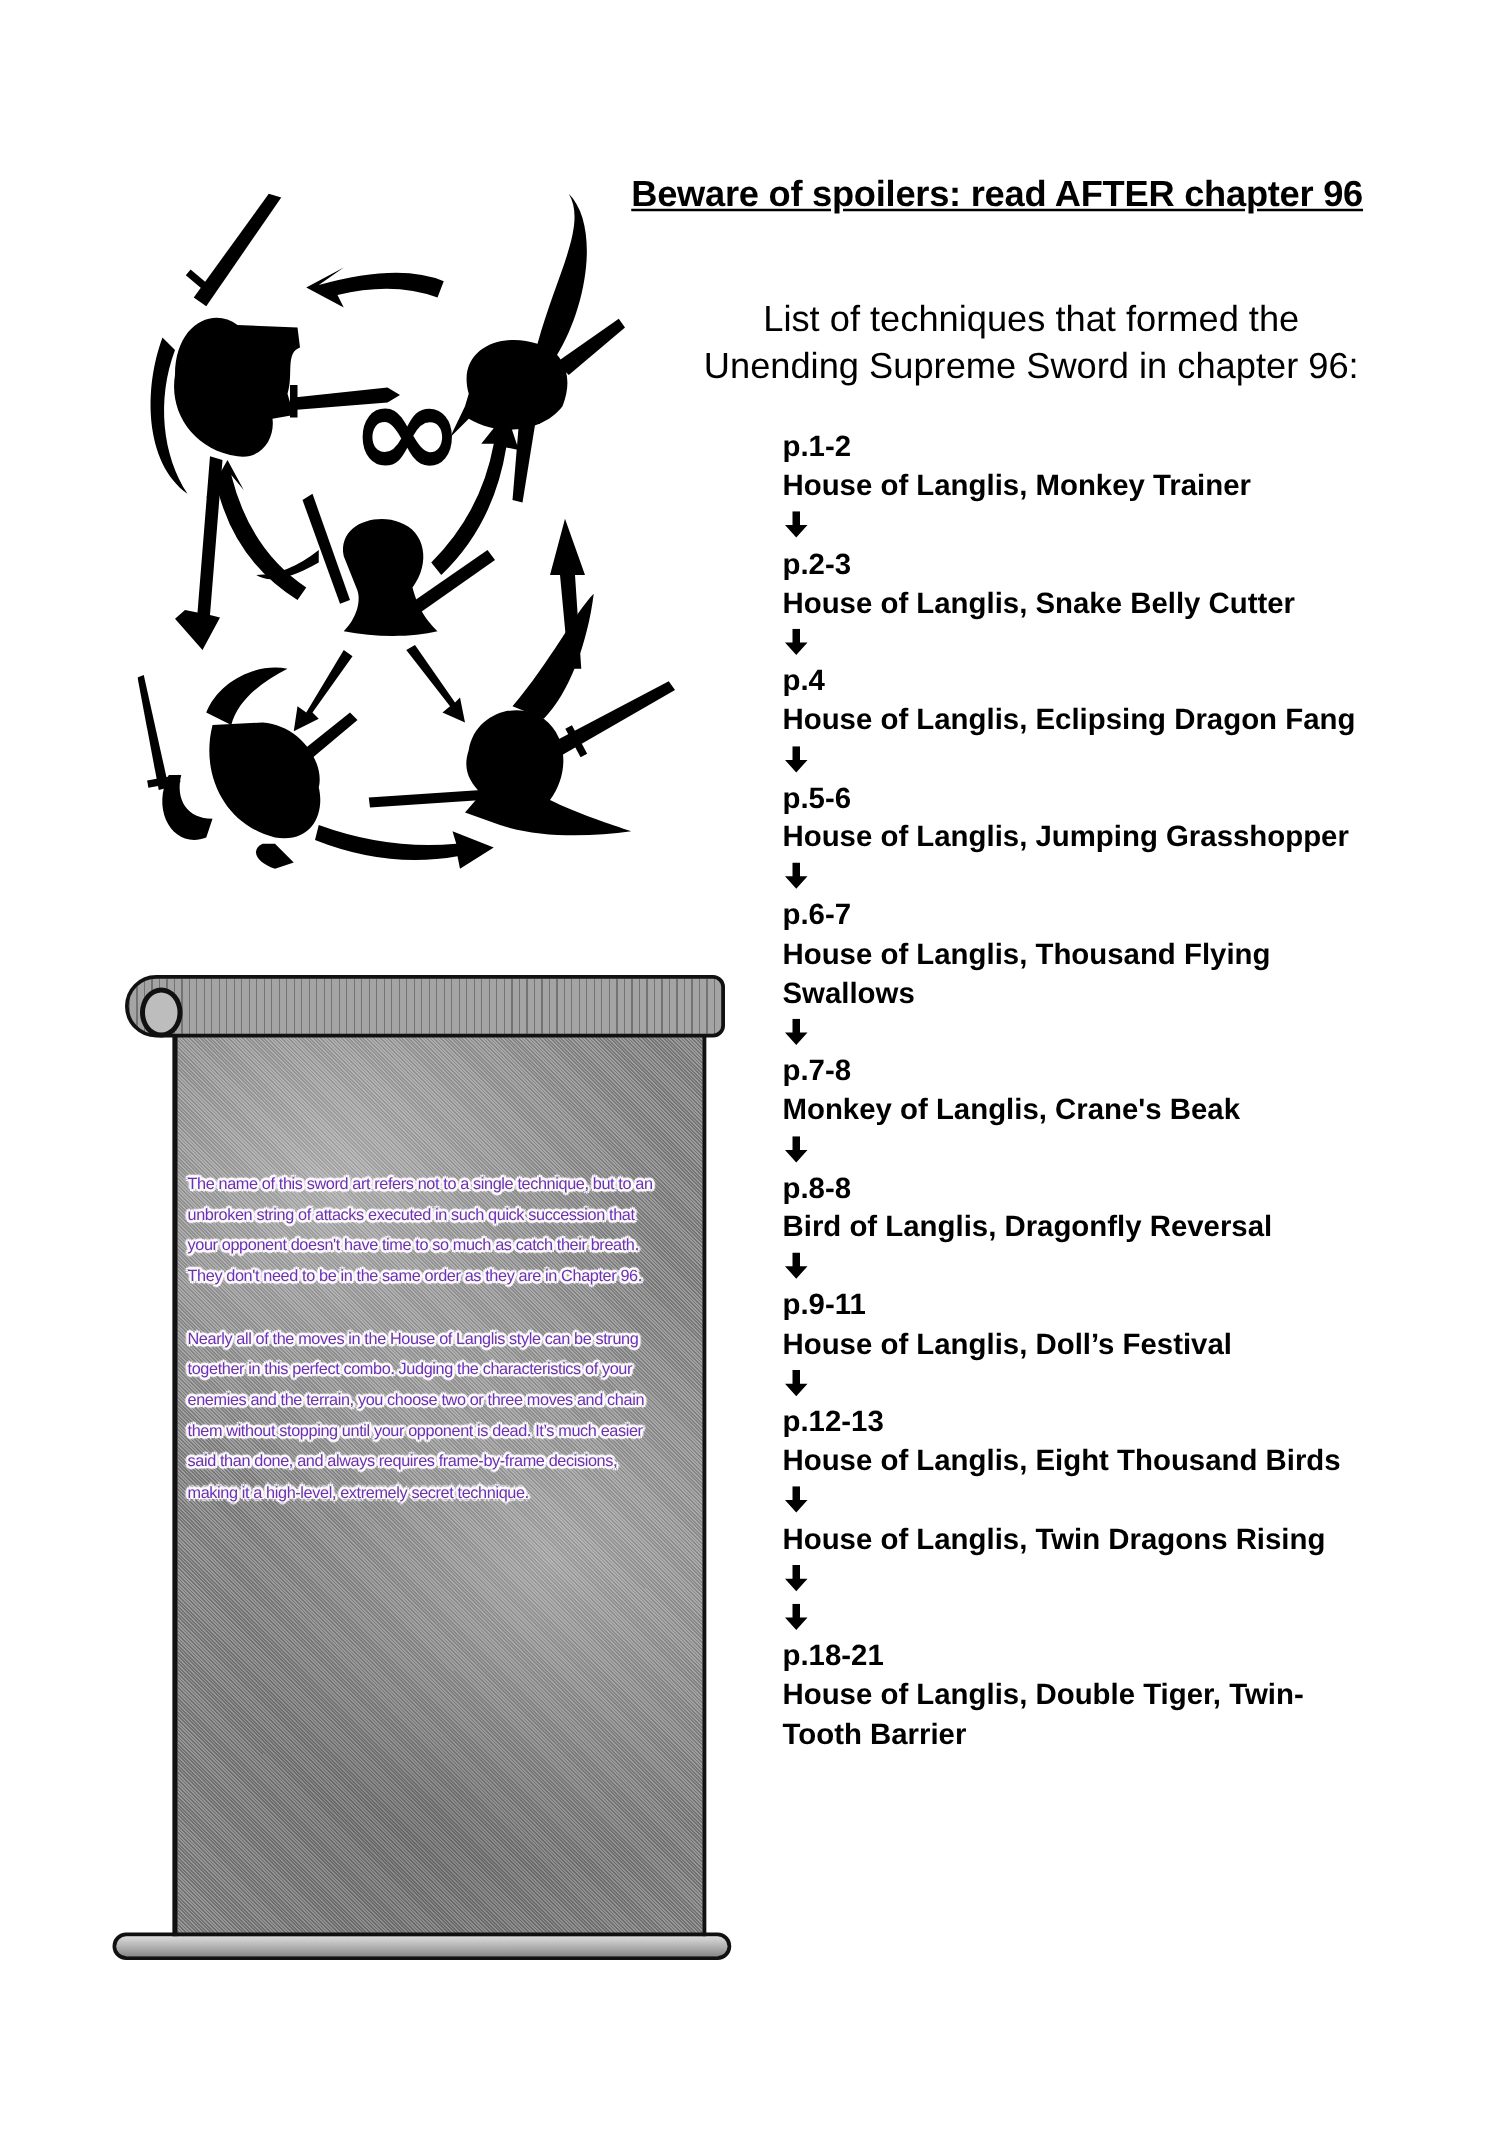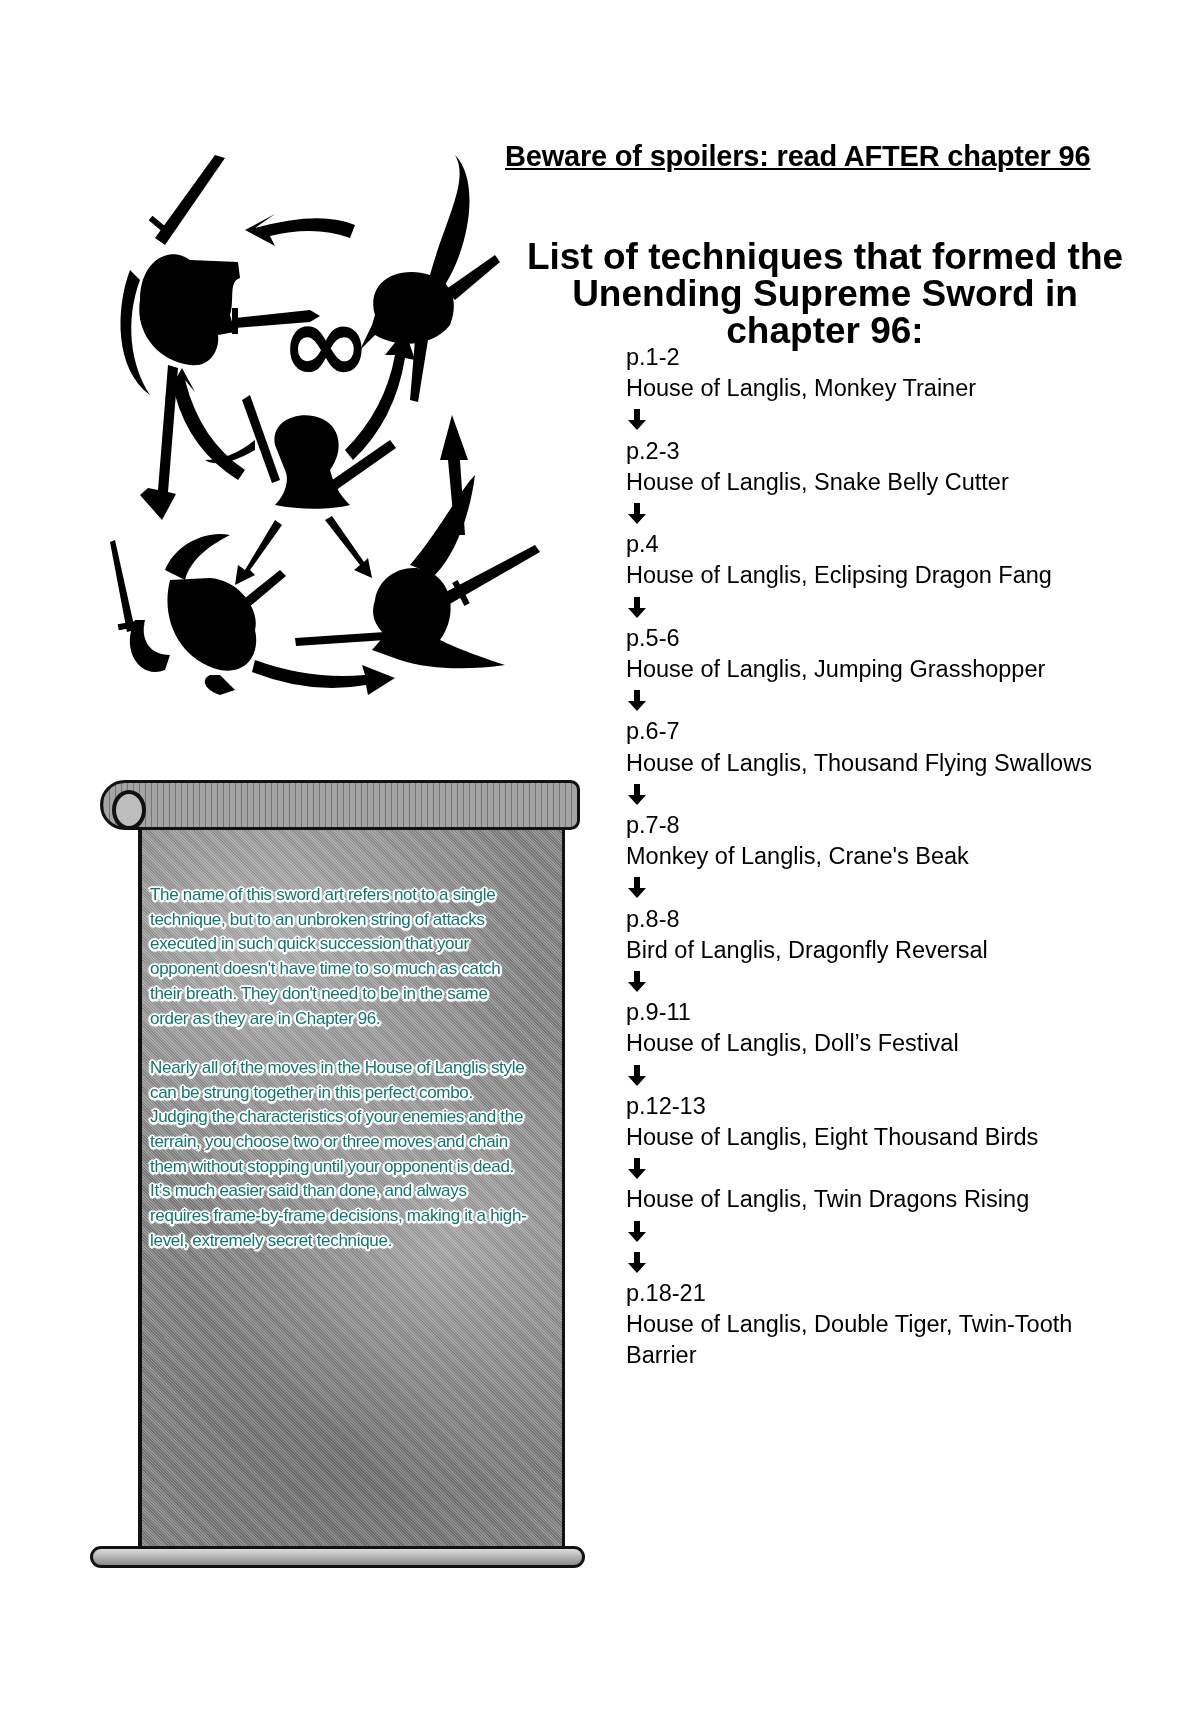--- a/index.html
+++ b/index.html
@@ -12,25 +12,25 @@
       color: #000;
     }
     .spoiler {
       position: absolute; left: 505px; top: 140px;
       font-size: 29px; font-weight: bold; letter-spacing: -0.2px;
       white-space: nowrap;
       text-decoration: underline;
     }
     .list-title {
       position: absolute; left: 520px; top: 238px; width: 610px;
-      text-align: center; font-size: 37px; font-weight: bold; line-height: 37px;
+      text-align: center; font-size: 29px; font-weight: normal; line-height: 37px;
     }
     .tech-list {
       position: absolute; left: 626px; top: 342px; width: 470px;
-      font-size: 23.5px; line-height: 31.2px;
+      font-size: 23.5px; line-height: 31.2px; font-weight: bold;
     }
     .tech-item .pages, .tech-item .name { display: block; }
     .arrow {
       display: block; height: 31.2px; width: 22px;
       position: relative;
     }
     .arrow svg { position: absolute; left: 1px; top: 5px; }
 
     
     .illustration {
@@ -64,23 +64,23 @@
       border: 4px solid #111; border-radius: 50%; background: #bdbdbd;
       box-sizing: border-box;
     }
     .scroll-bottom {
       position: absolute; left: 0; top: 766px; width: 495px; height: 22px;
       border-radius: 12px;
       background: linear-gradient(#dcdcdc, #8a8a8a);
       border: 3px solid #111; box-sizing: border-box;
     }
     .scroll-text {
-      position: absolute; left: 150px; top: 883px; width: 380px;
-      font-size: 17px; line-height: 24.7px; letter-spacing: -0.3px;
-      color: #0f766e;
+      position: absolute; left: 150px; top: 935px; width: 380px;
+      font-size: 13px; line-height: 24.7px; letter-spacing: -0.3px;
+      color: #6d28d9;
       text-shadow:
         1.5px 0 0 #fff, -1.5px 0 0 #fff, 0 1.5px 0 #fff, 0 -1.5px 0 #fff,
         1.5px 1.5px 0 #fff, -1.5px -1.5px 0 #fff, 1.5px -1.5px 0 #fff, -1.5px 1.5px 0 #fff,
         2.5px 0 1px #fff, -2.5px 0 1px #fff, 0 2.5px 1px #fff, 0 -2.5px 1px #fff;
     }
     .scroll-text p { margin: 0 0 24.7px 0; }
   </style>
 </head>
 <body>
 

